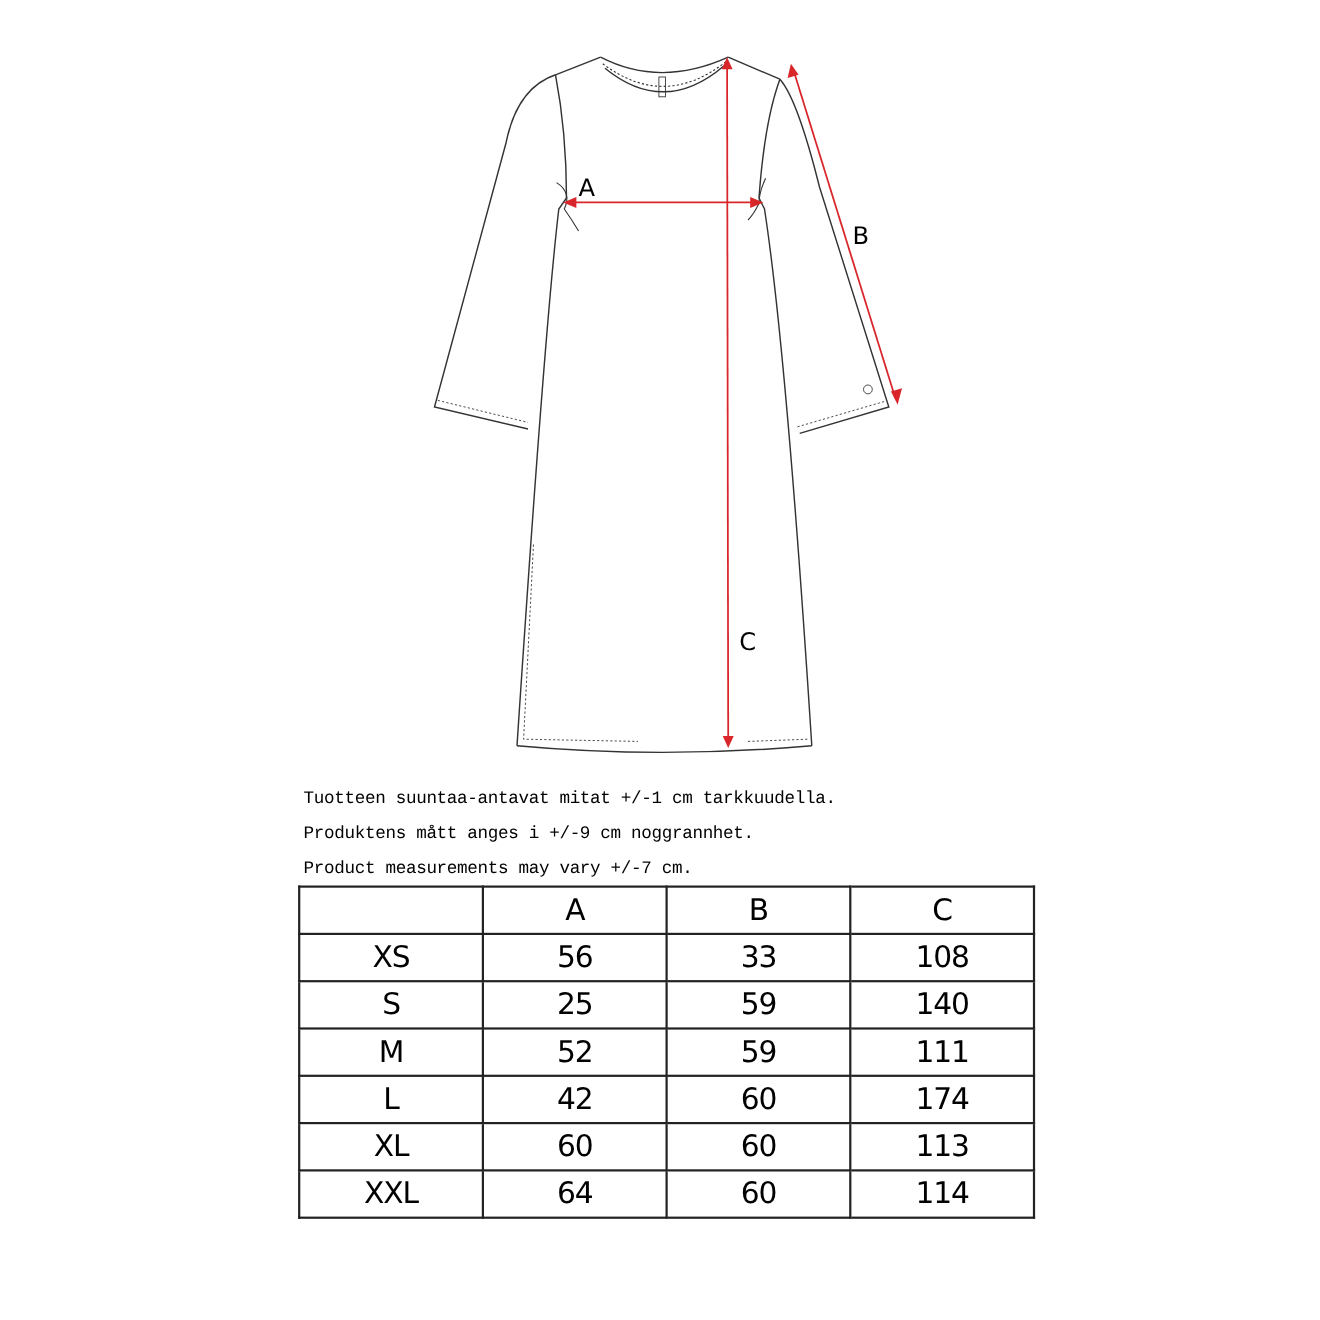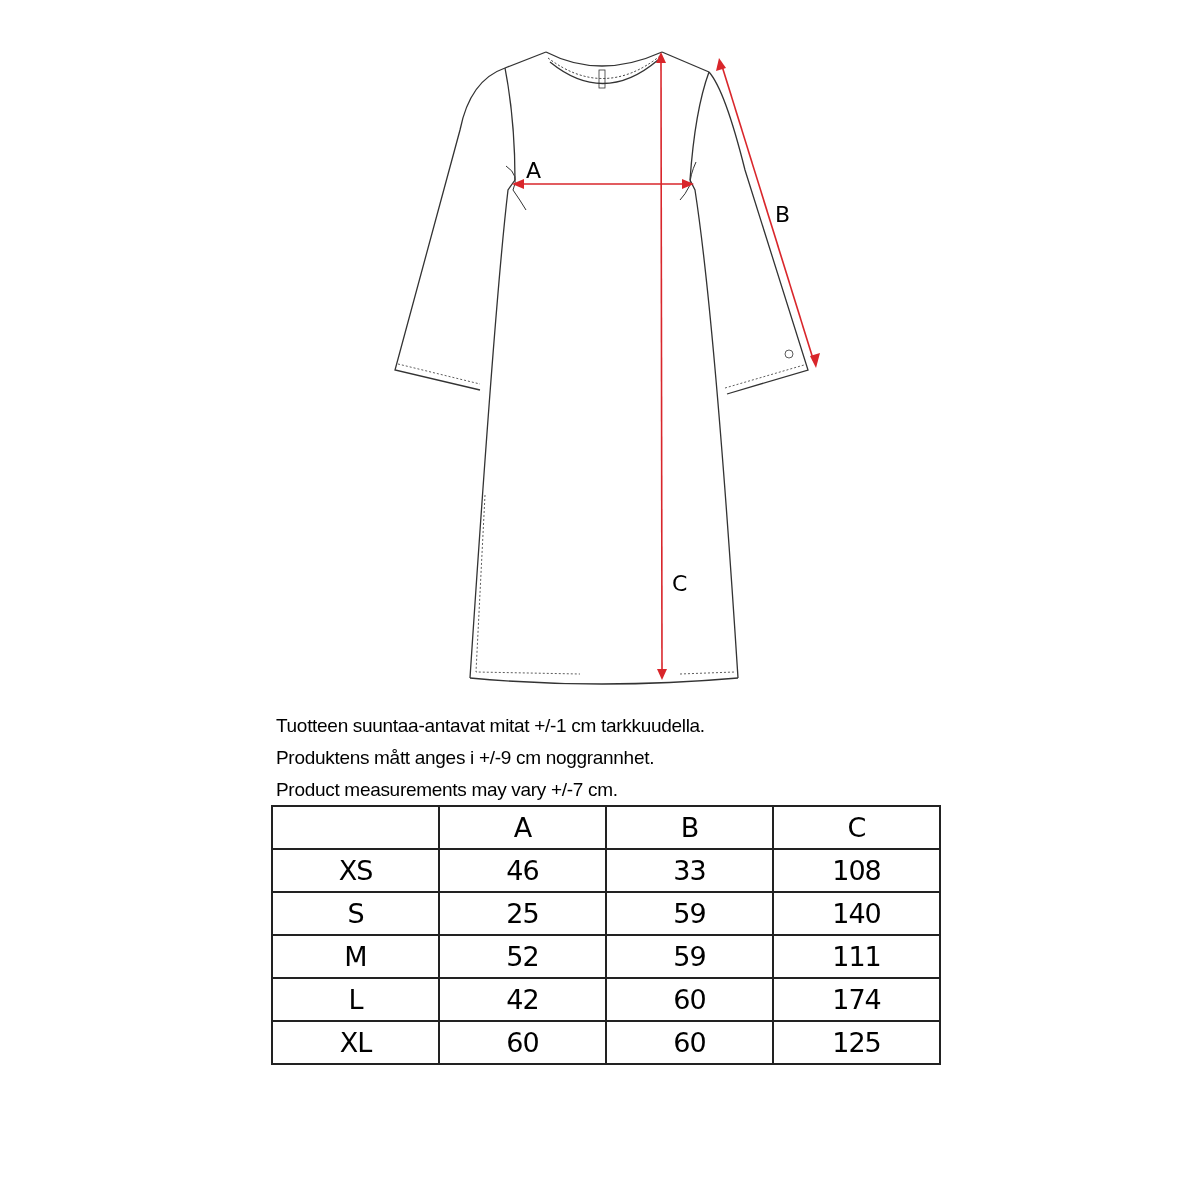--- a/index.html
+++ b/index.html
@@ -1,20 +1,20 @@
 <!DOCTYPE html>
 <html><head>
 <meta charset="utf-8">
 <style>
   html,body{margin:0;padding:0;background:#ffffff;}
   body{width:1200px;height:1200px;position:relative;overflow:hidden;font-family:"Liberation Sans",sans-serif;color:#000;}
   #diagram{position:absolute;left:0;top:0;width:1200px;height:700px;}
   .lbl{font-family:"DejaVu Sans",sans-serif;font-size:22px;fill:#000;}
   #notes{position:absolute;left:276px;top:710px;width:620px;}
-  .note{font-family:Liberation Sans, sans-serif;font-size:19px;line-height:32px;height:32px;letter-spacing:-0.3px;white-space:nowrap;}
+  .note{font-family:Liberation Mono, monospace;font-size:16px;line-height:32px;height:32px;letter-spacing:-0.3px;white-space:nowrap;}
   #size-table{position:absolute;left:271px;top:805px;border-collapse:collapse;}
   #size-table td,#size-table th{border:2px solid #222;width:165px;height:41px;padding:0;text-align:center;vertical-align:middle;font-family:"DejaVu Sans",sans-serif;font-weight:normal;font-size:27px;letter-spacing:-1px;}
 </style>
 </head>
 <body>
 
 <svg id="diagram" viewBox="0 0 1200 700" xmlns="http://www.w3.org/2000/svg">
   <g fill="none" stroke="#333" stroke-width="1.3">
 
     <path d="M546,52 L505,68"></path>
@@ -72,21 +72,21 @@
 <table id="size-table">
   <tbody>
       <tr>
     <th></th>
     <th>A</th>
     <th>B</th>
     <th>C</th>
   </tr>
   <tr>
     <td>XS</td>
-    <td>46</td>
+    <td>56</td>
     <td>33</td>
     <td>108</td>
   </tr>
   <tr>
     <td>S</td>
     <td>25</td>
     <td>59</td>
     <td>140</td>
   </tr>
   <tr>
@@ -98,16 +98,22 @@
   <tr>
     <td>L</td>
     <td>42</td>
     <td>60</td>
     <td>174</td>
   </tr>
   <tr>
     <td>XL</td>
     <td>60</td>
     <td>60</td>
-    <td>125</td>
+    <td>113</td>
+  </tr>
+  <tr>
+    <td>XXL</td>
+    <td>64</td>
+    <td>60</td>
+    <td>114</td>
   </tr>
 </tbody>
   </table>
 
 </body></html>

